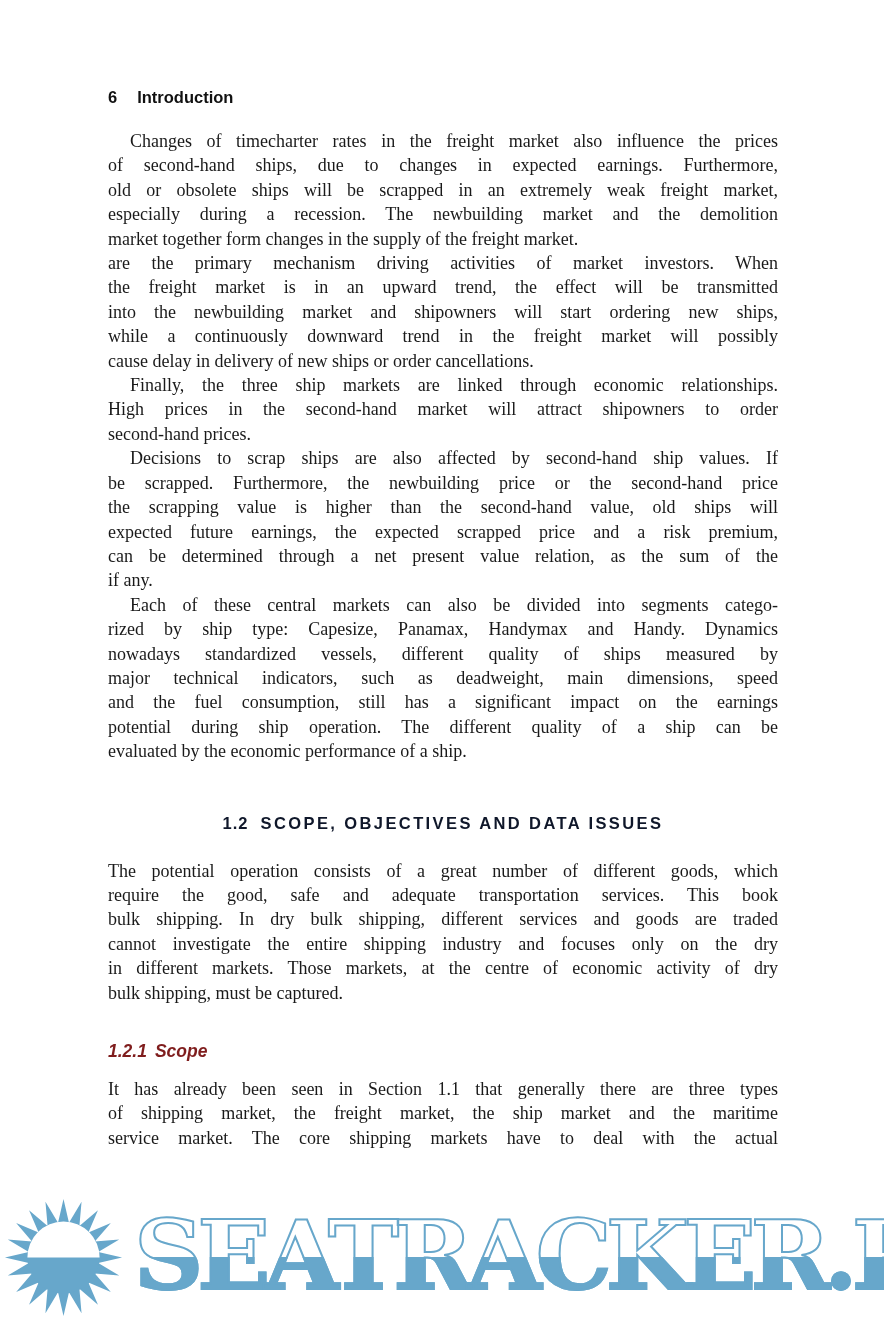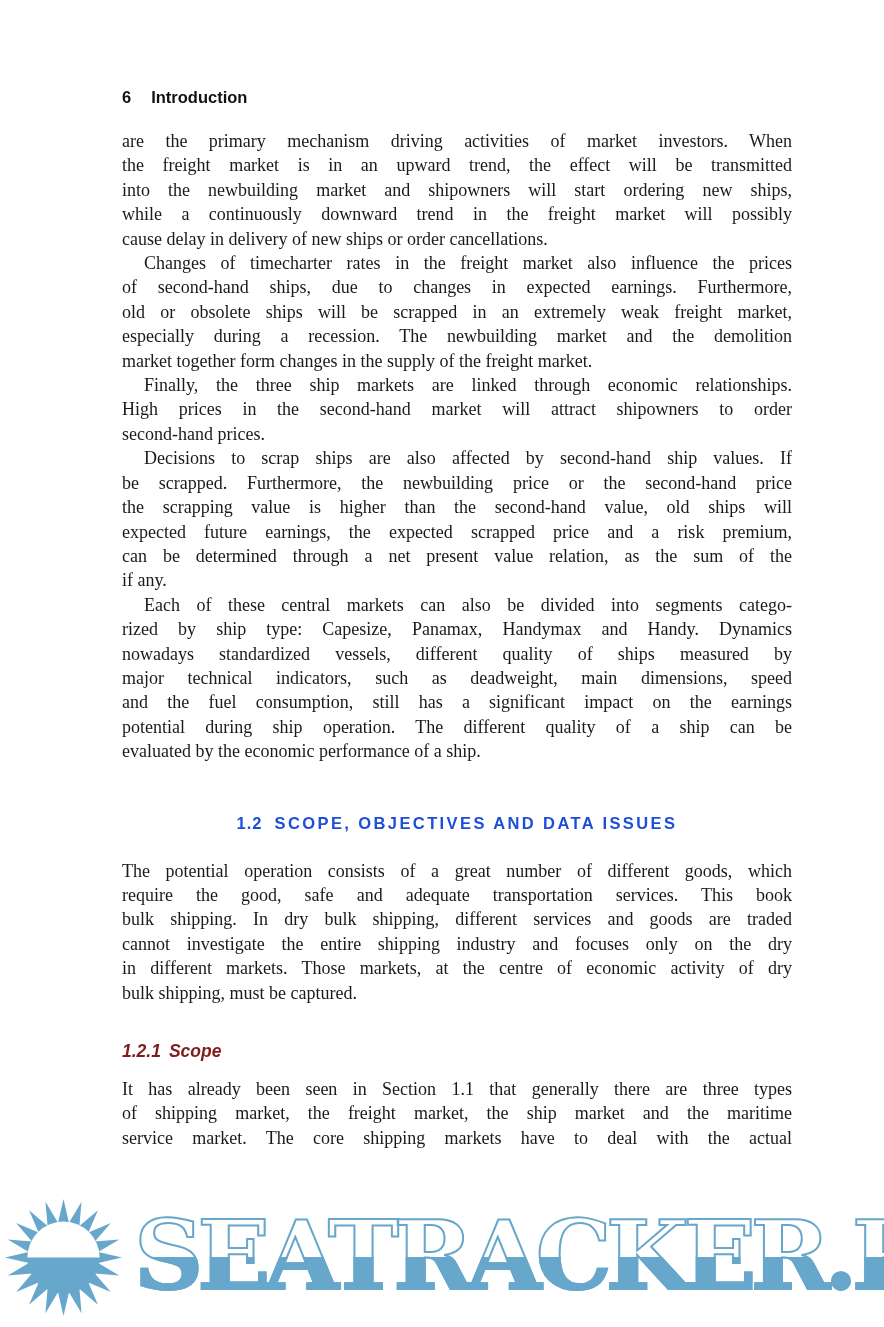--- a/index.html
+++ b/index.html
@@ -8,21 +8,21 @@
     background: #ffffff;
     position: relative;
     overflow: hidden;
     font-family: "Liberation Serif", "DejaVu Serif", serif;
     color: #1a1a1a;
   }
   .page { position: absolute; inset: 0; background: #ffffff; }
 
   .text-block {
     position: absolute;
-    left: 122px; top: 87px;
+    left: 108px; top: 87px;
     width: 670px;
   }
 
   .page-header {
     font-family: "Liberation Sans", sans-serif;
     font-weight: bold;
     font-size: 16.5px;
     height: 20px;
     line-height: 20px;
     margin-bottom: 22px;
@@ -43,21 +43,21 @@
 
   .section-heading {
     margin-top: 49px;
     margin-bottom: 26px;
     height: 20px; line-height: 20px;
     text-align: center;
     font-family: "Liberation Sans", sans-serif;
     font-weight: bold;
     font-size: 16.5px;
     letter-spacing: 2.4px;
-    color: #1d4ed8;
+    color: #0f172a;
   }
   .section-heading .sec-num { margin-right: 12px; letter-spacing: 1px; }
 
   .subsection-heading {
     margin-top: 35px;
     margin-bottom: 15px;
     height: 22px; line-height: 22px;
     font-family: "Liberation Sans", sans-serif;
     font-weight: bold;
     font-style: italic;
@@ -97,33 +97,33 @@
 
 <div class="page">
 
   <div class="text-block">
 
     <div class="page-header">
       <span class="pgnum">6</span><span>Introduction</span>
     </div>
 
     <div class="para">
+      <div class="ln indent">Changes of timecharter rates in the freight market also influence the prices</div>
+      <div class="ln">of second-hand ships, due to changes in expected earnings. Furthermore,</div>
+      <div class="ln">old or obsolete ships will be scrapped in an extremely weak freight market,</div>
+      <div class="ln">especially during a recession. The newbuilding market and the demolition</div>
+      <div class="ln ln-last">market together form changes in the supply of the freight market.</div>
+    </div>
+
+    <div class="para">
       <div class="ln">are the primary mechanism driving activities of market investors. When</div>
       <div class="ln">the freight market is in an upward trend, the effect will be transmitted</div>
       <div class="ln">into the newbuilding market and shipowners will start ordering new ships,</div>
       <div class="ln">while a continuously downward trend in the freight market will possibly</div>
       <div class="ln ln-last">cause delay in delivery of new ships or order cancellations.</div>
-    </div>
-
-    <div class="para">
-      <div class="ln indent">Changes of timecharter rates in the freight market also influence the prices</div>
-      <div class="ln">of second-hand ships, due to changes in expected earnings. Furthermore,</div>
-      <div class="ln">old or obsolete ships will be scrapped in an extremely weak freight market,</div>
-      <div class="ln">especially during a recession. The newbuilding market and the demolition</div>
-      <div class="ln ln-last">market together form changes in the supply of the freight market.</div>
     </div>
 
     <div class="para">
       <div class="ln indent">Finally, the three ship markets are linked through economic relationships.</div>
       <div class="ln">High prices in the second-hand market will attract shipowners to order</div>
       <div class="ln ln-last">second-hand prices.</div>
     </div>
 
     <div class="para">
       <div class="ln indent">Decisions to scrap ships are also affected by second-hand ship values. If</div>

